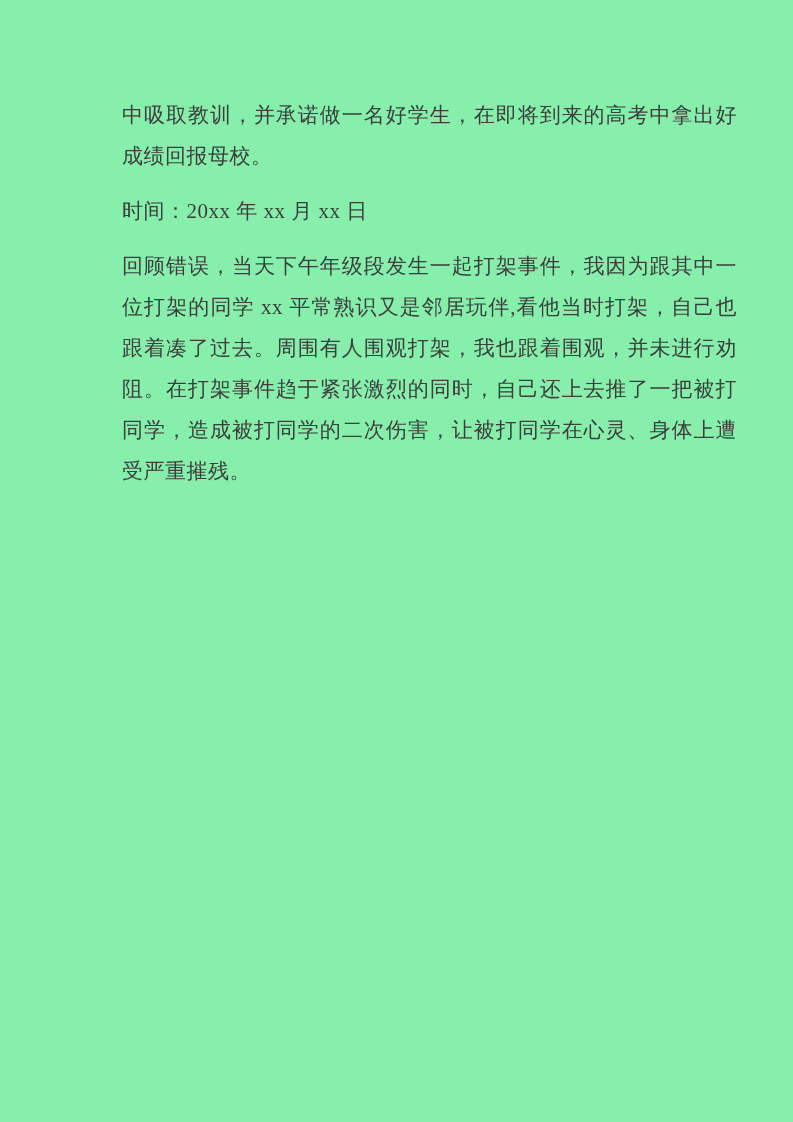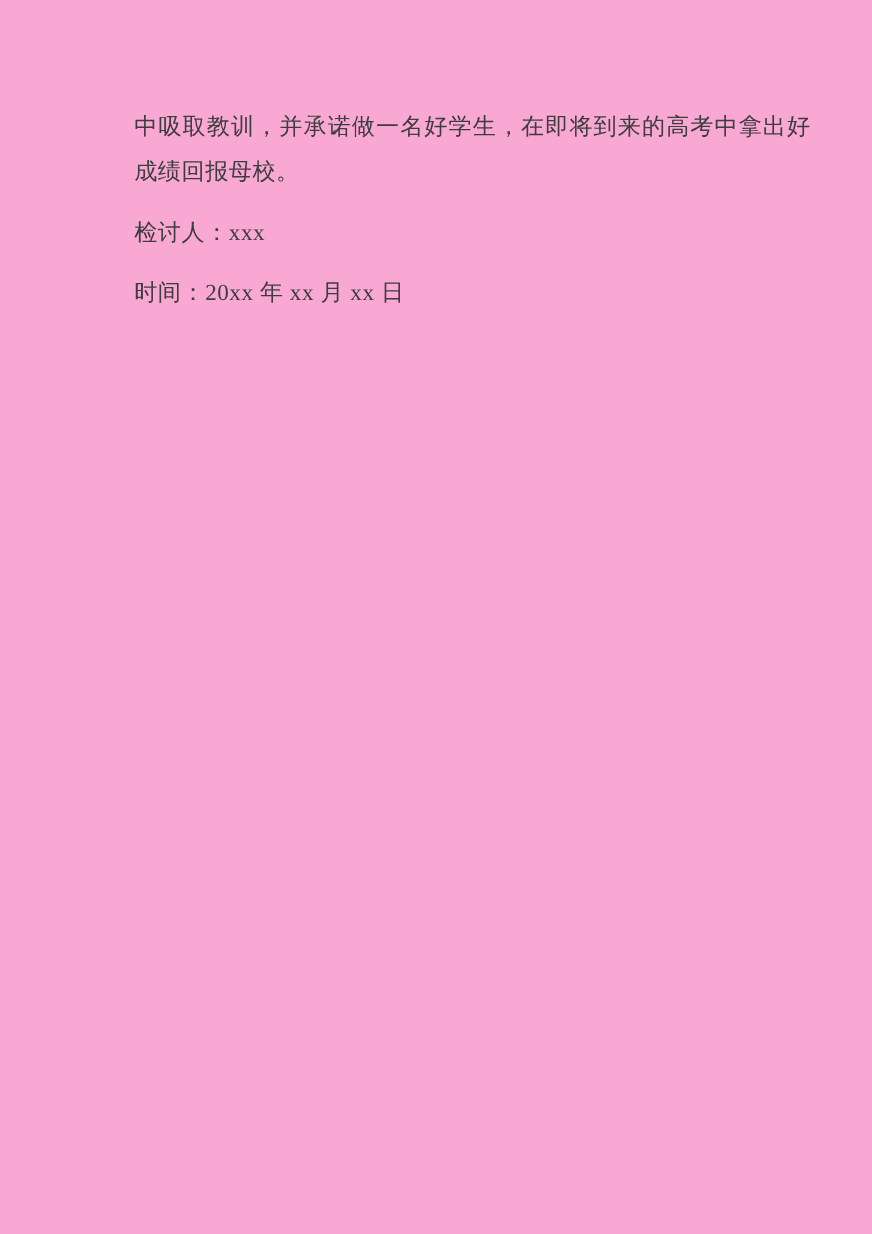--- a/index.html
+++ b/index.html
@@ -10,33 +10,33 @@
   body {
     width: 793px;
     height: 1122px;
     overflow: hidden;
     font-family: "Liberation Serif", "DejaVu Serif", serif;
   }
   .doc-page {
     box-sizing: border-box;
     width: 793px;
     height: 1122px;
-    background: #f9a8d4;
+    background: #86efac;
     padding: 95px 56px 40px 122px;
   }
   .doc-page p {
     margin: 0 0 14px 0;
     font-size: 21px;
     line-height: 41px;
     color: #3d3d3d;
     text-align: justify;
     letter-spacing: 0.5px;
     word-break: break-all;
   }
 </style>
 </head>
 <body>
 
 <div class="doc-page">
   <p>中吸取教训，并承诺做一名好学生，在即将到来的高考中拿出好成绩回报母校。</p>
-  <p>检讨人：xxx</p>
   <p>时间：20xx 年 xx 月 xx 日</p>
+  <p>回顾错误，当天下午年级段发生一起打架事件，我因为跟其中一位打架的同学 xx 平常熟识又是邻居玩伴,看他当时打架，自己也跟着凑了过去。周围有人围观打架，我也跟着围观，并未进行劝阻。在打架事件趋于紧张激烈的同时，自己还上去推了一把被打同学，造成被打同学的二次伤害，让被打同学在心灵、身体上遭受严重摧残。</p>
 </div>
 
 </body></html>

